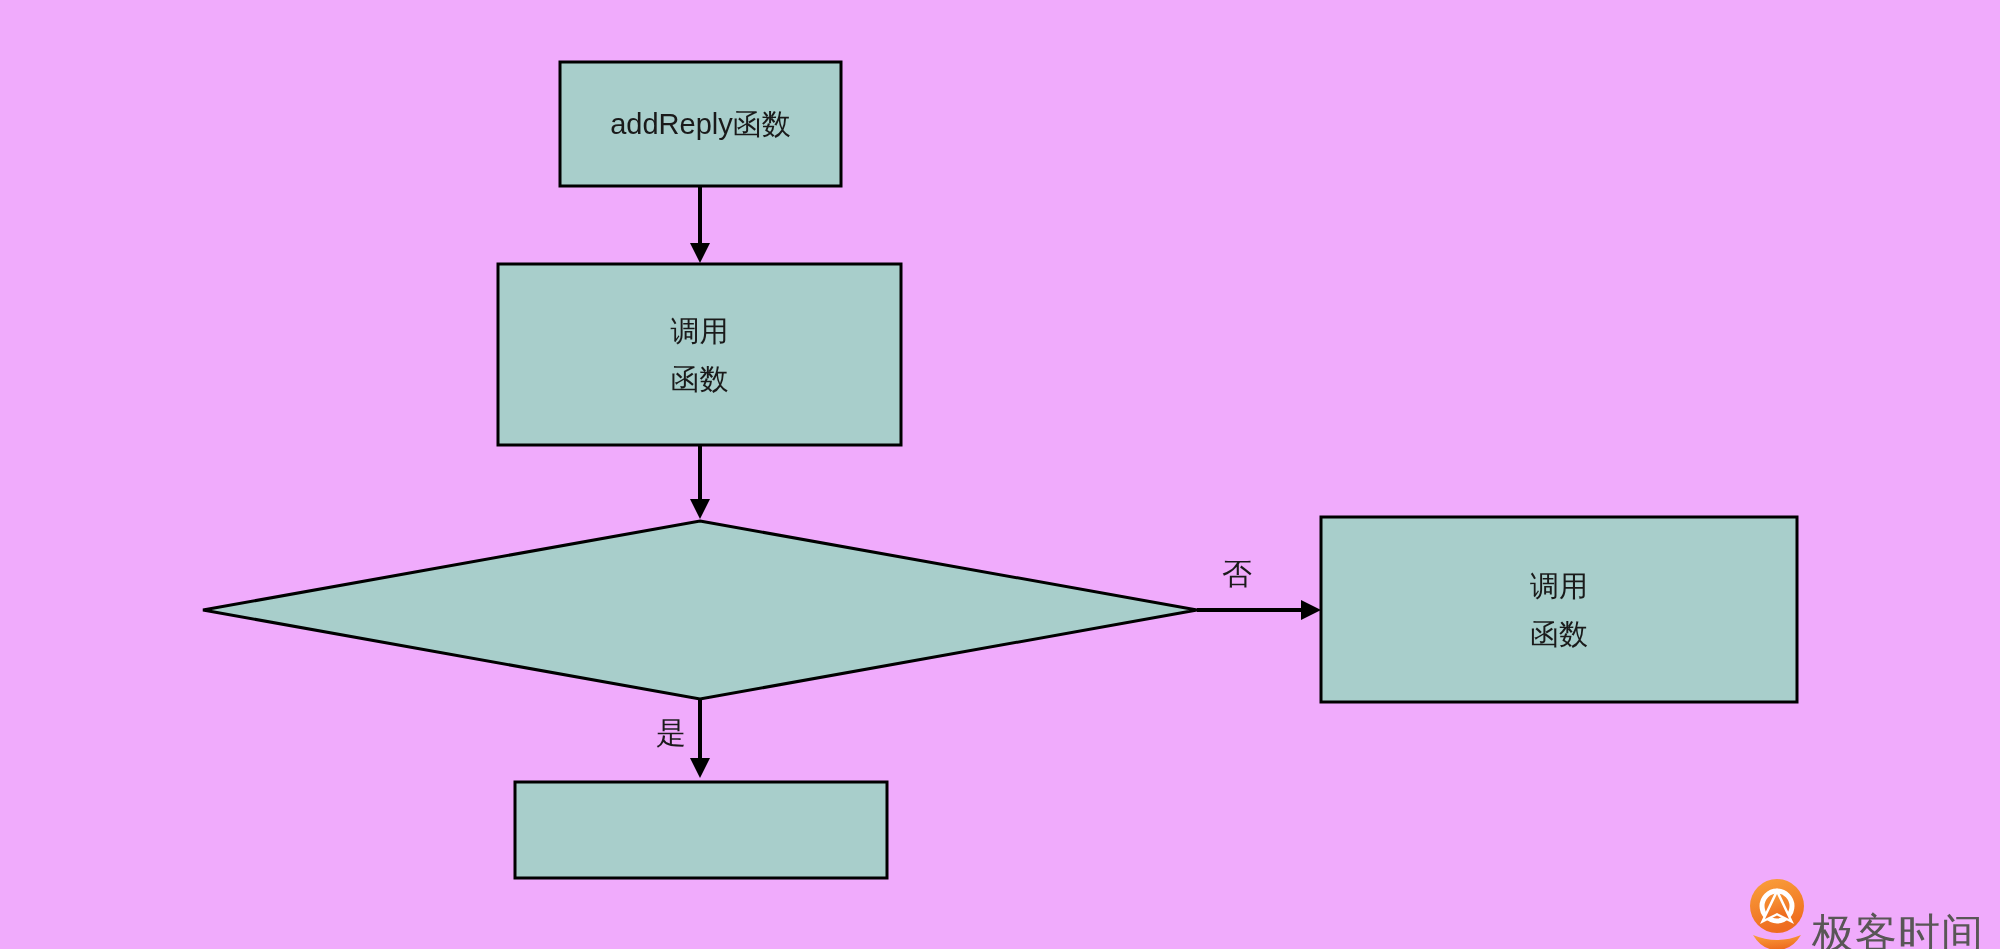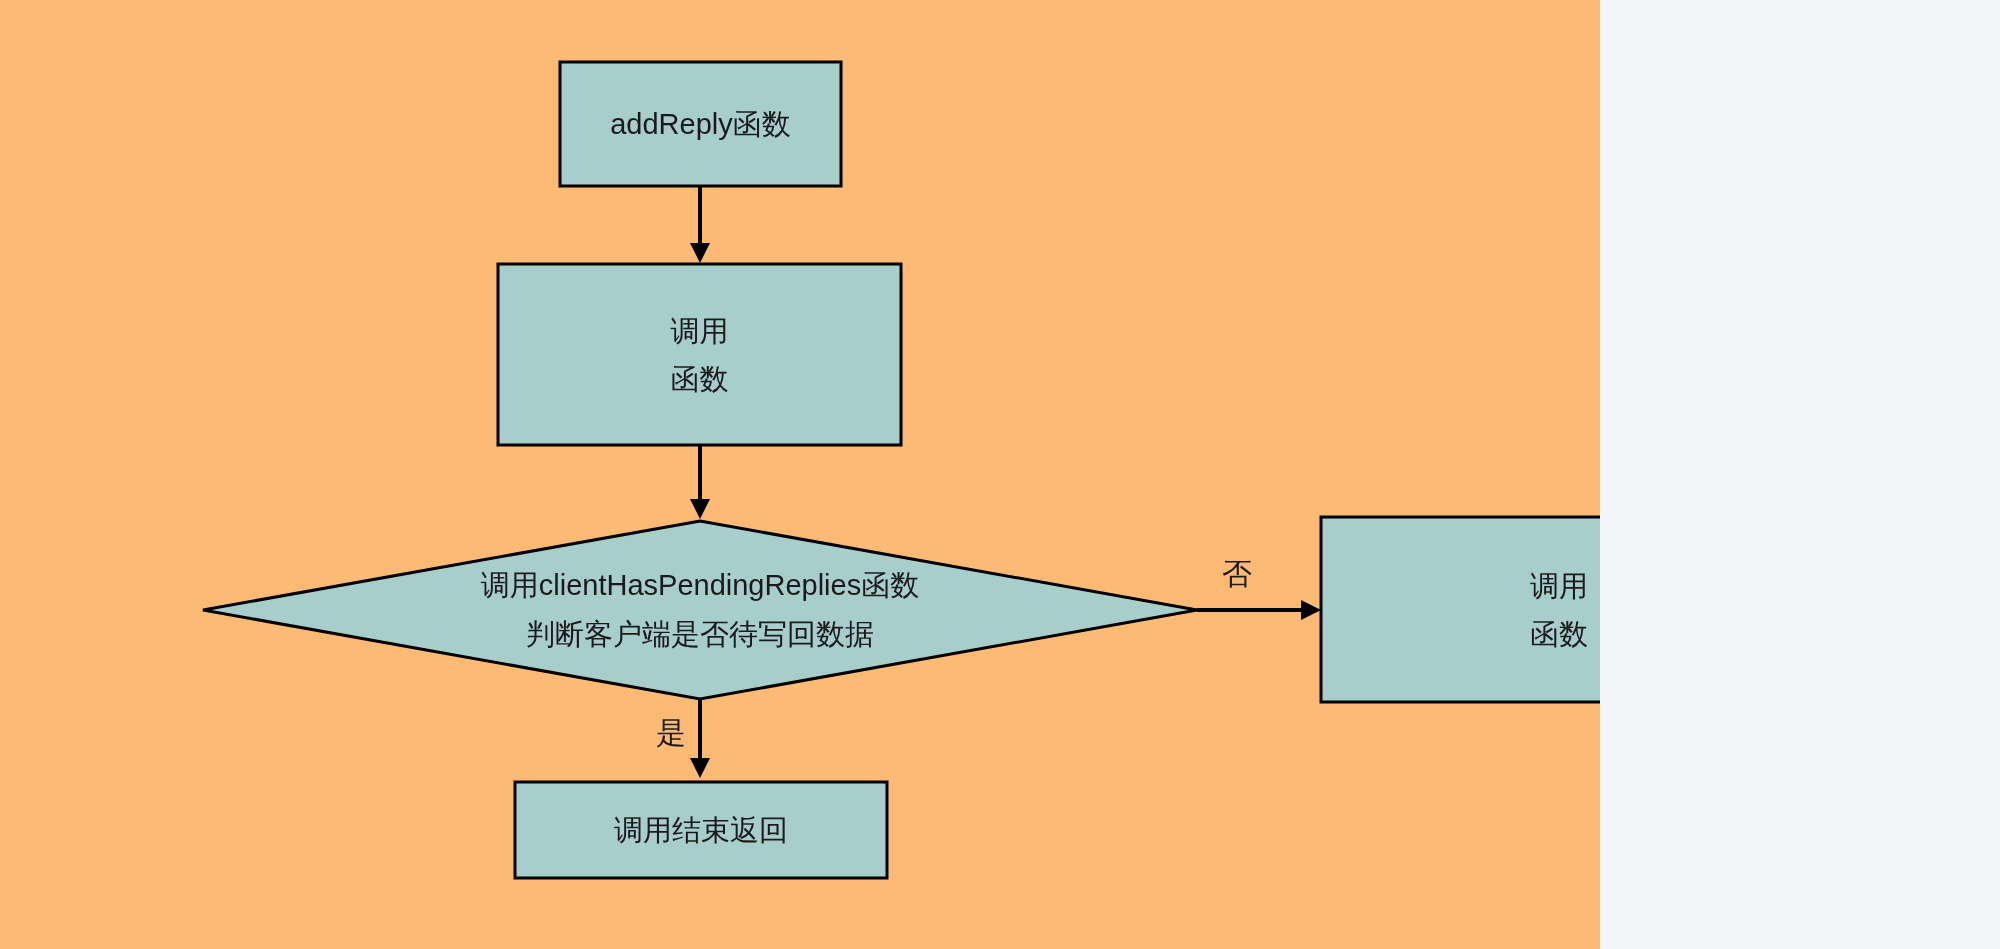--- a/index.html
+++ b/index.html
@@ -3,23 +3,23 @@
 <meta charset="utf-8">
 <style>
   html, body {
     margin: 0;
     padding: 0;
     background: #f4f5f6;
     font-family: "Liberation Sans", "DejaVu Sans", sans-serif;
   }
   #stage {
     position: relative;
-    width: 1600px;
+    width: 2000px;
     height: 949px;
-    background: #fdba74;
+    background: #f0abfc;
     overflow: hidden;
   }
   #shapes {
     position: absolute;
     left: 0;
     top: 0;
     width: 2000px;
     height: 949px;
   }
   .node-shape {
@@ -134,33 +134,26 @@
 
   <div class="node-label" id="label-start">
     <span>addReply函数</span>
   </div>
 
   <div class="node-label" id="label-prepare">
     <span>调用</span>
     <span>函数</span>
   </div>
 
-  <div class="node-label" id="label-decision">
-    <span>调用clientHasPendingReplies函数</span>
-    <span>判断客户端是否待写回数据</span>
-  </div>
 
   <div class="node-label" id="label-install">
     <span>调用</span>
     <span>函数</span>
   </div>
 
-  <div class="node-label" id="label-end">
-    <span>调用结束返回</span>
-  </div>
 
   <div class="edge-label" id="edge-label-yes">是</div>
   <div class="edge-label" id="edge-label-no">否</div>
 
   <div id="brand">
     <span id="brand-text" style="margin-left: 66px;">极客时间</span>
   </div>
 
 </div>
 

